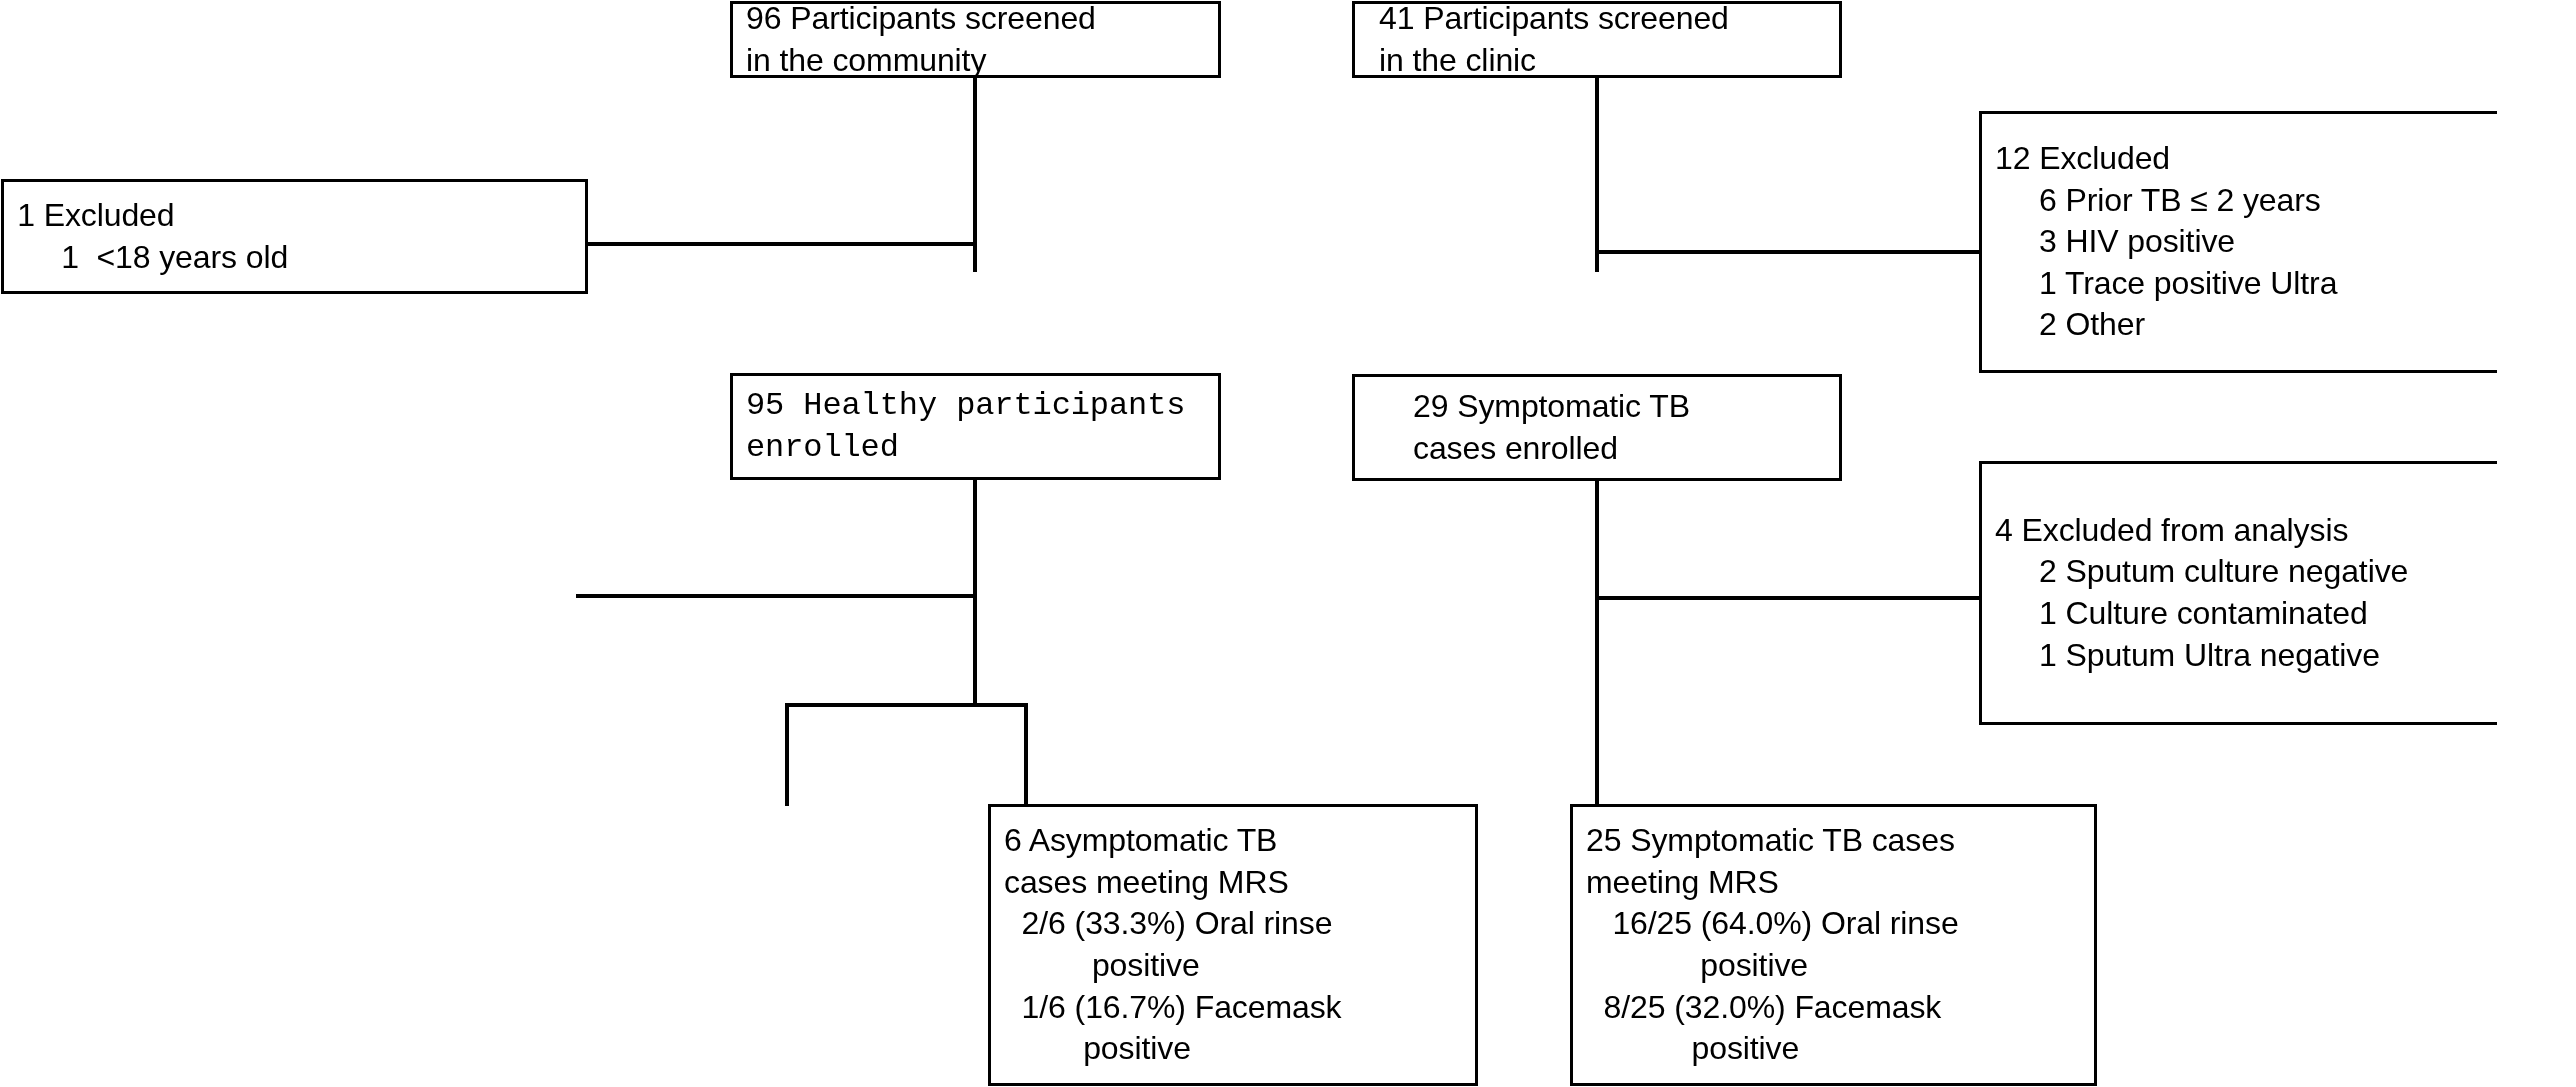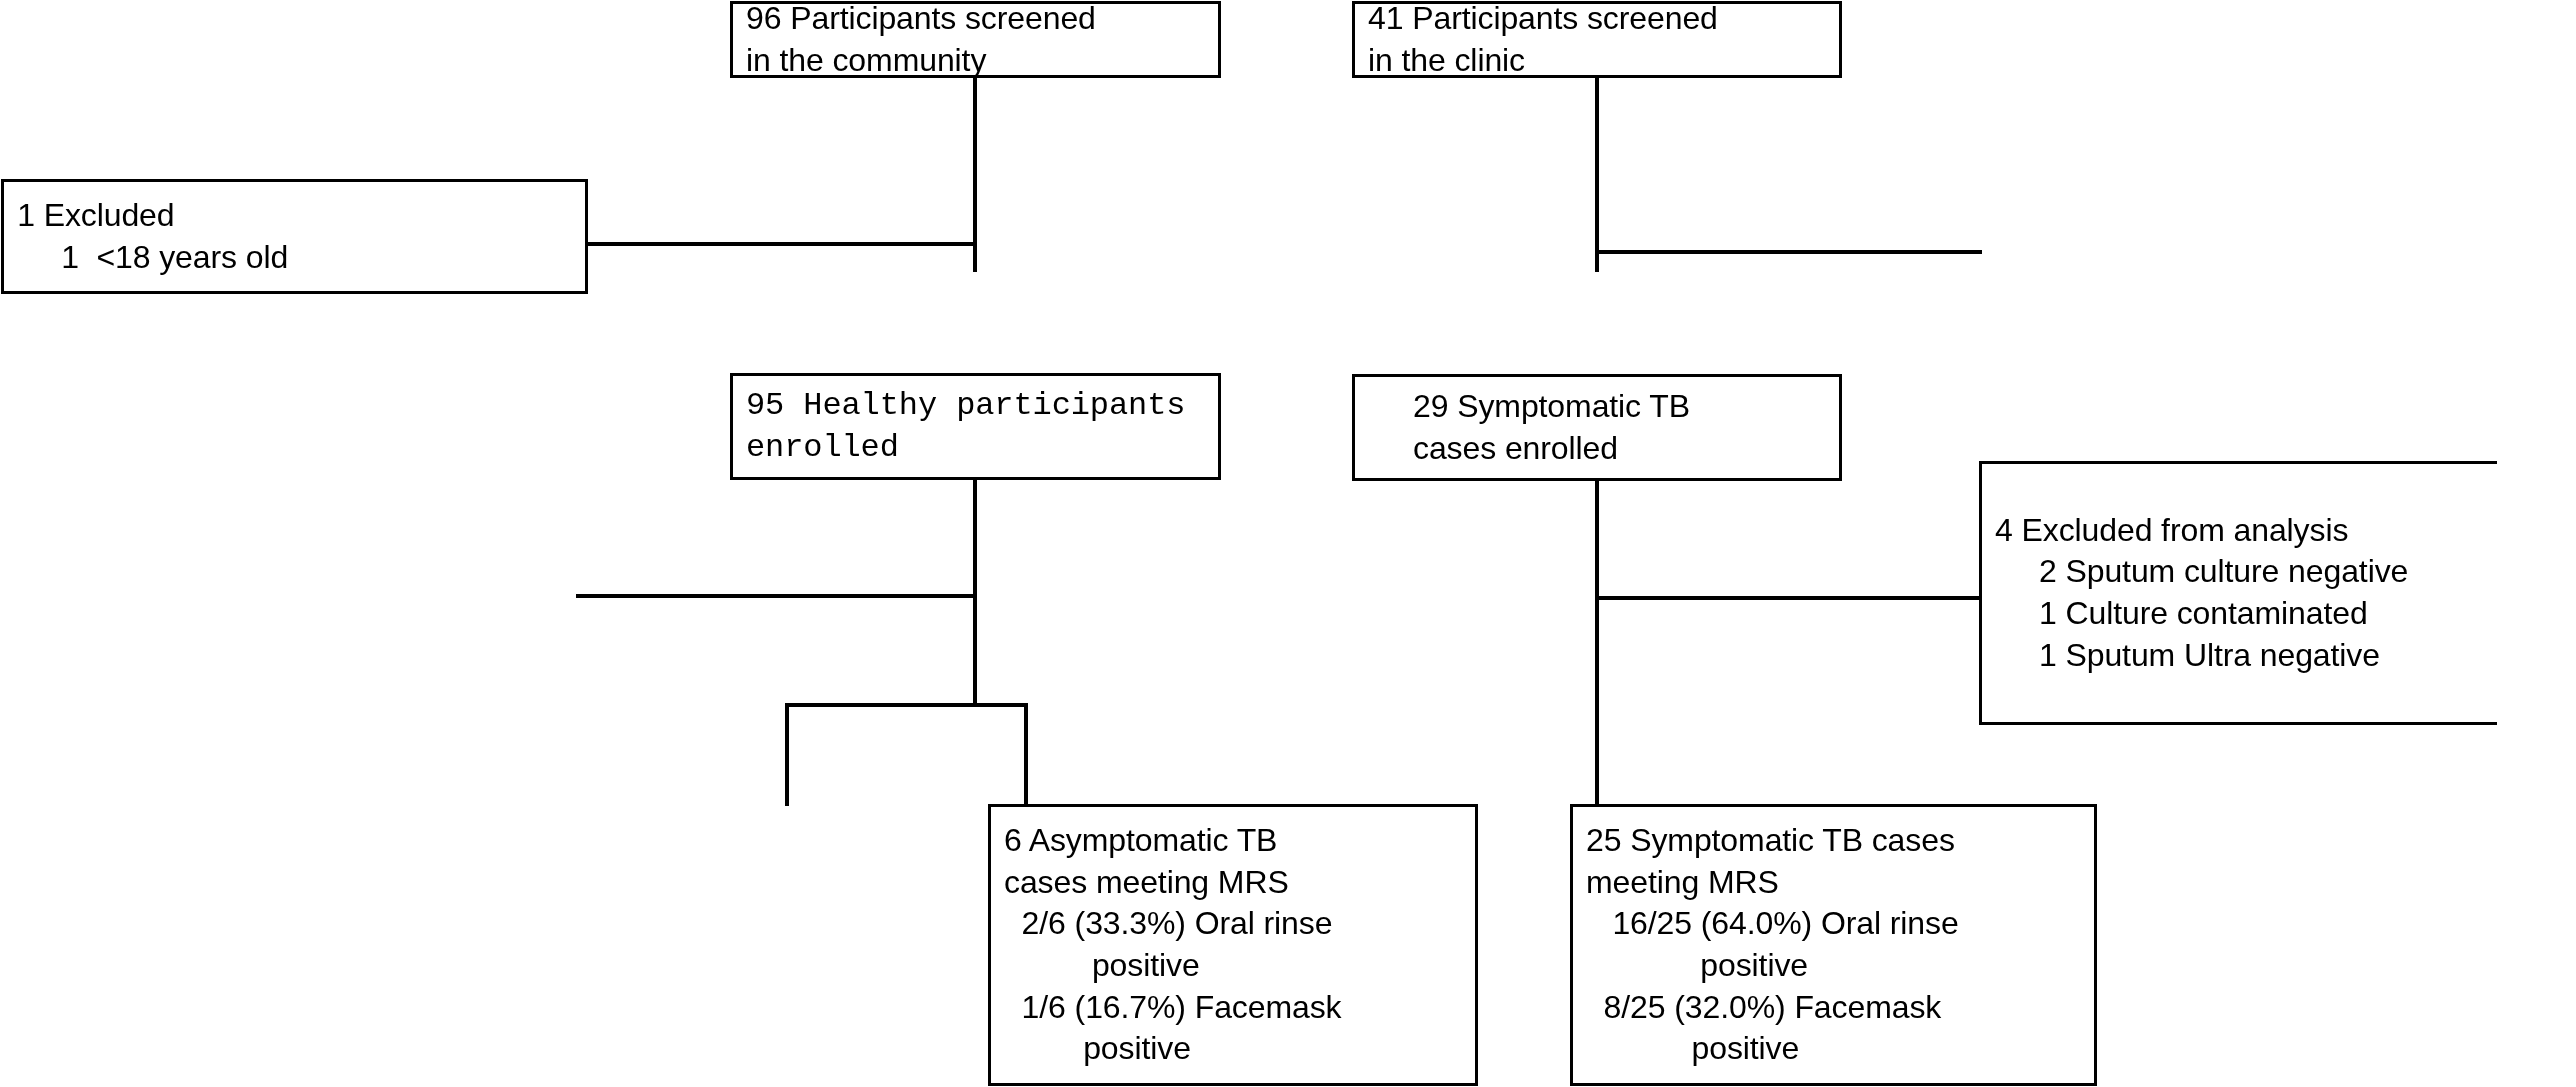--- a/index.html
+++ b/index.html
@@ -60,30 +60,37 @@
 
   <div class="conn vline" style="left:1595px; top:479px; height:328px;"></div>
 
   <div class="conn hline" style="left:1595px; top:596px; width:387px;"></div>
 
   <div class="node" style="left:730px; top:1.2px; width:491px; height:77px;">
     <div class="txt">96 Participants screened
 in the community</div>
   </div>
 
-  <div class="node" style="left:1352px; top:1.2px; width:490px; height:77px;">
+  <div class="node" style="left:1352px; top:1.2px; width:490px; height:77px;padding-left:11px;">
     <div class="txt">41 Participants screened
 in the clinic</div>
   </div>
 
   <div class="node" style="left:1.2px; top:179px; width:587px; height:115px;">
     <div class="txt">1 Excluded
      1  &lt;18 years old</div>
   </div>
 
+  <div class="node" style="left:1979px; top:111px; width:595px; height:262px;">
+    <div class="txt">12 Excluded
+     6 Prior TB ≤ 2 years
+     3 HIV positive
+     1 Trace positive Ultra
+     2 Other</div>
+  </div>
 
   <div class="node" style="left:730px; top:373px; width:491px; height:107px;font-family:Liberation Mono, monospace;">
     <div class="txt">95 Healthy participants
 enrolled</div>
   </div>
 
   <div class="node" style="left:1352px; top:374px; width:490px; height:107px;padding-left:45px;">
     <div class="txt">29 Symptomatic TB
 cases enrolled</div>
   </div>

